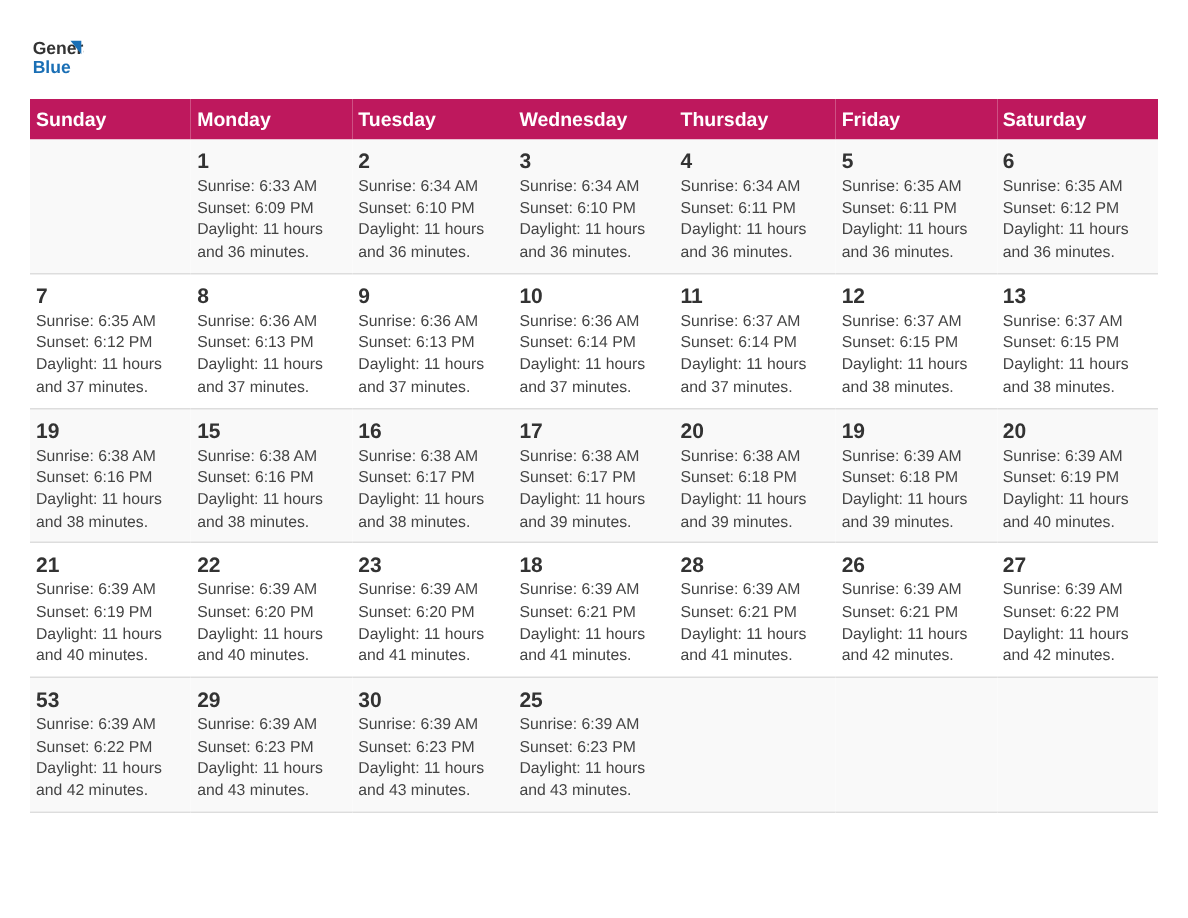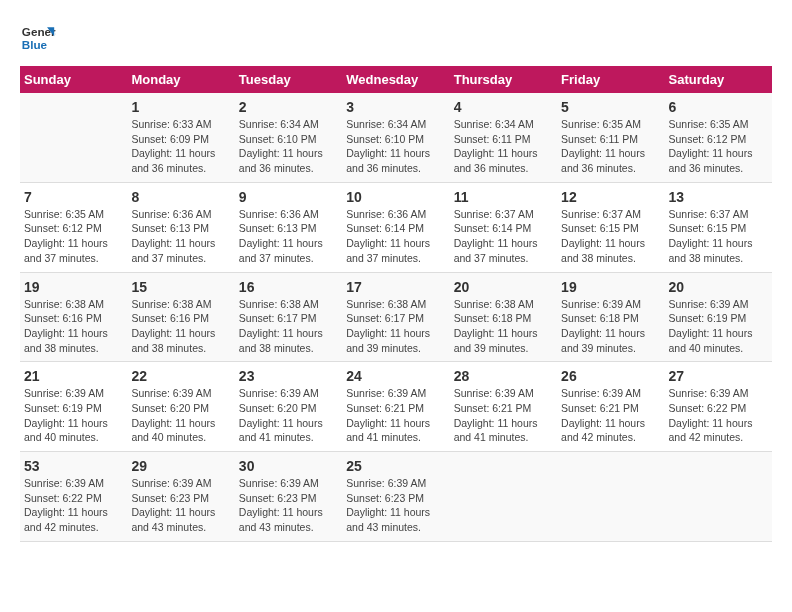--- a/index.html
+++ b/index.html
@@ -268,21 +268,21 @@
 and 40 minutes.</div>
         </td>
         <td>
           <span class="day-number">23</span>
           <div class="day-info" style="white-space: pre-line;">Sunrise: 6:39 AM
 Sunset: 6:20 PM
 Daylight: 11 hours
 and 41 minutes.</div>
         </td>
         <td>
-          <span class="day-number">24</span>
+          <span class="day-number">18</span>
           <div class="day-info" style="white-space: pre-line;">Sunrise: 6:39 AM
 Sunset: 6:21 PM
 Daylight: 11 hours
 and 41 minutes.</div>
         </td>
         <td>
           <span class="day-number">28</span>
           <div class="day-info" style="white-space: pre-line;">Sunrise: 6:39 AM
 Sunset: 6:21 PM
 Daylight: 11 hours

